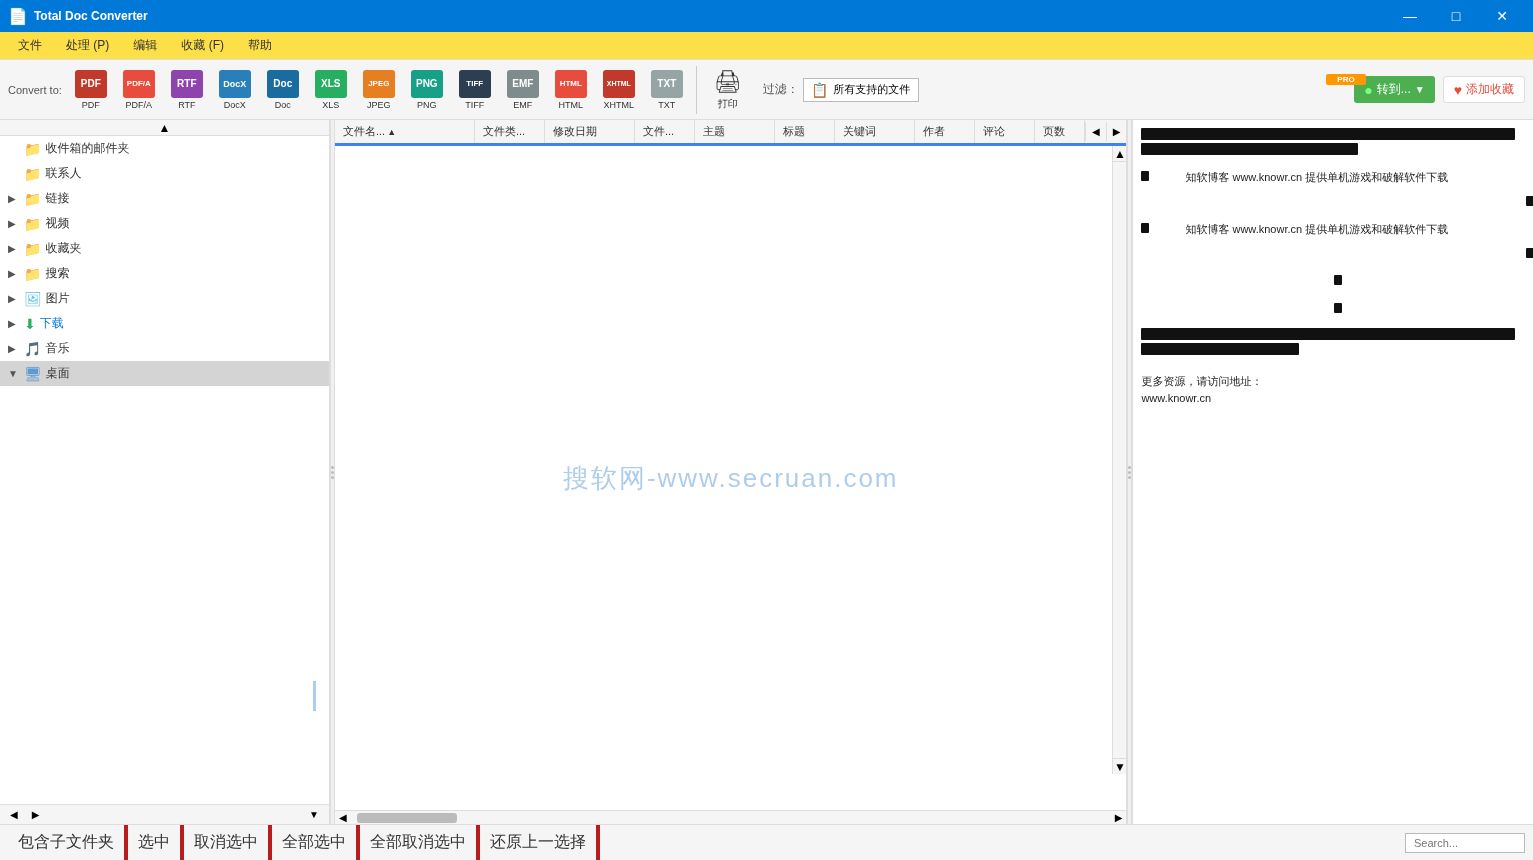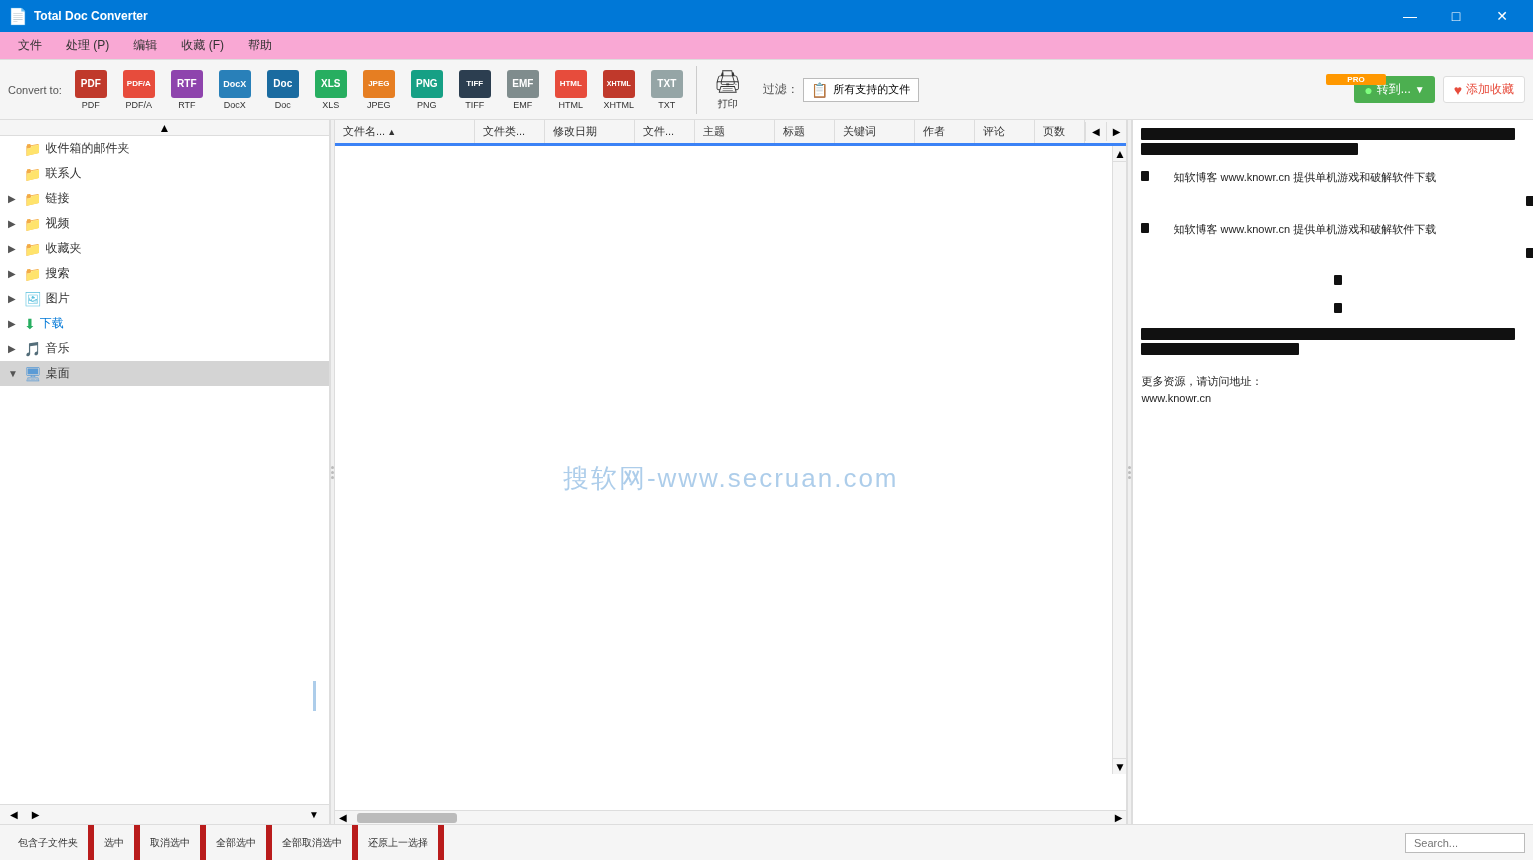--- a/index.html
+++ b/index.html
@@ -14,21 +14,21 @@
       padding: 0 8px;
       color: white;
       justify-content: space-between;
     }
     #title-bar .title-left { display: flex; align-items: center; gap: 6px; font-size: 12px; font-weight: 600; }
     #title-bar .win-controls { display: flex; gap: 0; }
     #title-bar .win-btn { width: 46px; height: 32px; display: flex; align-items: center; justify-content: center; cursor: pointer; font-size: 14px; }
 
     
     #menu-bar {
-      background: #f9a8d4;
+      background: #fde047;
       height: 28px;
       display: flex;
       align-items: center;
       padding: 0 8px;
       border-bottom: 1px solid #ddd;
       gap: 4px;
     }
     .menu-item { padding: 4px 10px; cursor: pointer; font-size: 12px; color: #333; }
 
     
@@ -134,21 +134,21 @@
       border-radius: 3px;
       cursor: pointer;
       font-size: 12px;
       color: #e74c3c;
     }
     .pro-badge {
       background: #ff9800;
       color: white;
       font-size: 8px;
       font-weight: bold;
-      padding: 1px 21px;
+      padding: 1px 11px;
       border-radius: 2px;
     }
 
     
     #main {
       display: flex;
       height: calc(860px - 32px - 28px - 60px - 36px);
       background: white;
     }
 
@@ -247,37 +247,37 @@
       padding: 8px;
       font-size: 11px;
       line-height: 1.6;
     }
     .preview-text-block {
       margin-bottom: 8px;
       color: #222;
       font-size: 11px;
       line-height: 1.5;
     }
-    .preview-row { margin-bottom: 4px; display: flex; align-items: flex-start; gap: 4px; }
+    .preview-row { margin-bottom: 4px; display: flex; align-items: flex-start; gap: 16px; }
 
     
     #bottom-bar {
       background: #f5f5f5;
       height: 36px;
       display: flex;
       align-items: center;
       padding: 0 8px;
       border-top: 1px solid #ddd;
       gap: 0;
     }
     .bb-btn {
       padding: 4px 10px;
-      border-right: 6px solid #b91c1c;
-      cursor: pointer;
-      font-size: 10px;
+      border-right: 4px solid #b91c1c;
+      cursor: pointer;
+      font-size: 16px;
       color: #333;
       height: 100%;
       display: flex;
       align-items: center;
     }
     .bb-search {
       margin-left: auto;
       padding: 3px 8px;
       border: 1px solid #bbb;
       font-size: 11px;

